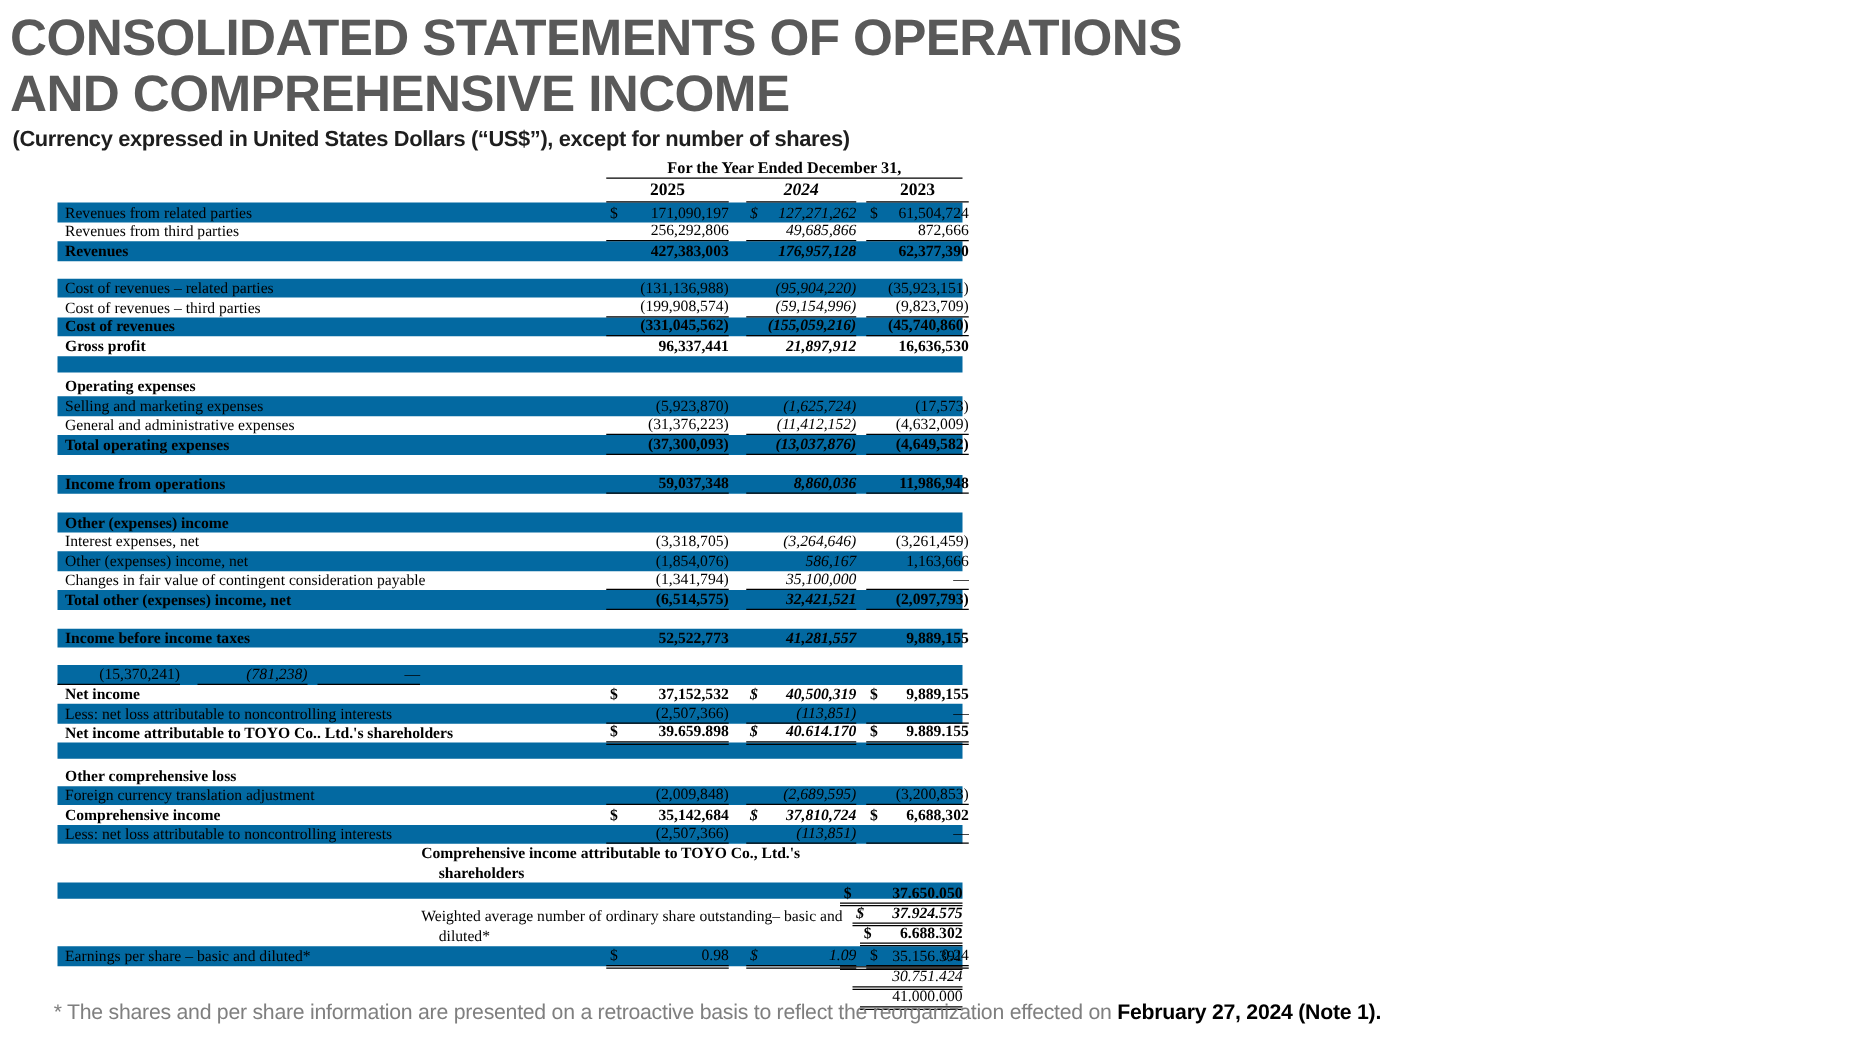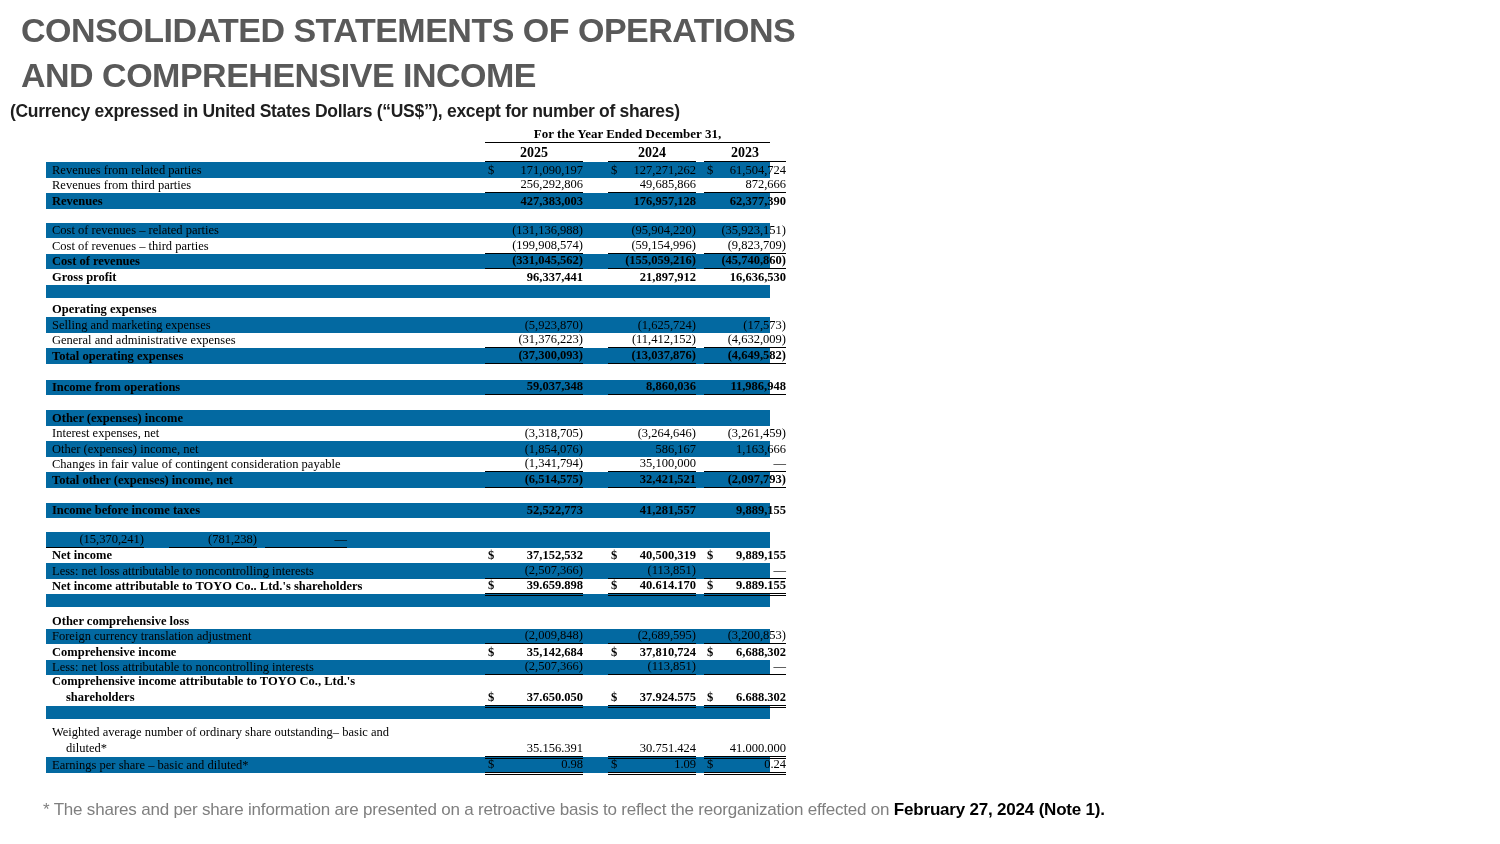--- a/index.html
+++ b/index.html
@@ -1,42 +1,42 @@
 <!DOCTYPE html>
 <html><head>
 <meta charset="utf-8">
 <style>
   html,body{margin:0;padding:0;}
   body{
     width:1500px;height:844px;background:#ffffff;position:relative;overflow:hidden;
     font-family:"Liberation Sans", sans-serif;
   }
   .title{
-    position:absolute;left:21px;top:8px;
-    font-size:34px;font-weight:bold;color:#595959;
+    position:absolute;left:8px;top:8px;
+    font-size:41px;font-weight:bold;color:#595959;
     line-height:45px;letter-spacing:-0.5px;
   }
   .subtitle{
     position:absolute;left:10px;top:101px;
     font-size:17.5px;font-weight:bold;color:#1e1e1e;letter-spacing:-0.3px;
   }
   .fin-table{
     position:absolute;left:46px;top:126px;width:724px;
     font-family:"Liberation Serif", serif;font-size:12.5px;color:#000;
   }
   .row{display:flex;align-items:flex-end;height:15.5px;line-height:14px;}
-  .row.two{height:31px;}
+  .row.two{height:31px;flex-direction:column;}
   .row.shaded{background:#0369a1;}
   .row.bold{font-weight:bold;}
   .lab{width:439px;flex:none;padding-left:6px;box-sizing:border-box;padding-bottom:1px;}
   .lab .l1,.lab .l2{line-height:15.5px;}
   .lab .l2{padding-left:14px;}
   .vc{flex:none;display:flex;align-items:flex-end;justify-content:flex-end;position:relative;padding-bottom:1px;box-sizing:border-box;}
   .vc.c1{width:98px;}
-  .vc.c2{width:88px;margin-left:25px;}
+  .vc.c2{width:88px;margin-left:14px;font-style:italic;}
   .vc.c3{width:82px;margin-left:8px;}
   .dollar{margin-right:auto;padding-left:3px;}
   .rule-s .vc{border-bottom:1px solid #000;align-items:center;}
   .rule-d .vc{border-bottom:1px solid #000;}
   .rule-d .vc::after{content:"";position:absolute;left:0;right:0;bottom:-3px;height:1px;background:#000;}
   .thead-period{height:17px;}
   .period-cell{
     width:285px;flex:none;text-align:center;font-weight:bold;font-size:13px;
     border-bottom:1.5px solid #000;padding-bottom:1px;
   }

